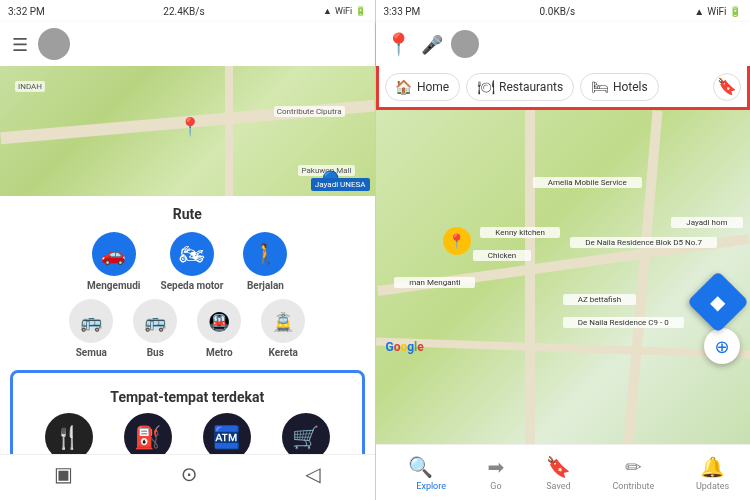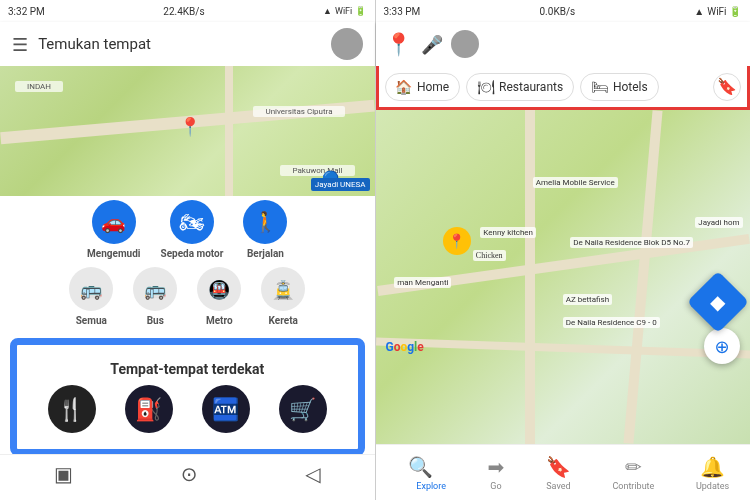--- a/index.html
+++ b/index.html
@@ -93,21 +93,21 @@
       height: 100%;
       left: 60%;
       top: 0;
     }
 
     .map-label {
       position: absolute;
       font-size: 8px;
       color: #555;
       background: rgba(255,255,255,0.7);
-      padding: 1px 12px;
+      padding: 1px 3px;
       border-radius: 2px;
     }
 
     .map-label-1 { top: 15px; left: 15px; }
     .map-label-2 { top: 40px; right: 30px; }
     .map-label-3 { bottom: 20px; right: 20px; margin-left: 12px; }
 
     .scroll-content {
       flex: 1;
       overflow-y: auto;
@@ -165,21 +165,21 @@
 
     .transport-row-gray .transport-icon-circle {
       background: #e8e8e8;
       color: #555;
       font-size: 18px;
     }
 
     
     .nearby-section {
       margin: 8px 10px;
-      border: 7px solid #3b82f6;
+      border: 3px solid #3b82f6;
       border-radius: 8px;
       padding: 16px;
     }
 
     .nearby-title {
       text-align: center;
       font-size: 14px;
       font-weight: bold;
       color: #333;
       margin-bottom: 8px;
@@ -352,21 +352,21 @@
     .map-r1 { width: 100%; height: 10px; top: 45%; transform: rotate(-8deg); }
     .map-r2 { width: 10px; height: 100%; left: 40%; }
     .map-r3 { width: 10px; height: 100%; left: 70%; transform: rotate(5deg); }
     .map-r4 { width: 100%; height: 8px; top: 70%; transform: rotate(2deg); }
 
     .map-place-label {
       position: absolute;
       font-size: 8px;
       color: #333;
       background: rgba(255,255,255,0.8);
-      padding: 1px 3px;
+      padding: 1px 15px;
       border-radius: 2px;
       white-space: nowrap;
     }
 
     .map-yellow-pin {
       position: absolute;
       width: 28px;
       height: 28px;
       border-radius: 50%;
       background: #FFC107;
@@ -463,40 +463,40 @@
     <span>22.4KB/s</span>
     <span class="icons">
       <span>▲</span>
       <span>WiFi</span>
       <span>🔋</span>
     </span>
   </div>
 
   <div class="header-left">
     <span class="hamburger-icon">☰</span>
-    <span class="search-bar-left">Temukan tempat</span>
     <div class="avatar-left"></div>
   </div>
 
   <div class="map-area-left">
     <div class="map-bg">
       <div class="map-road map-road-1"></div>
       <div class="map-road map-road-2"></div>
       <span class="map-label map-label-1">INDAH</span>
-      <span class="map-label map-label-2">Universitas Ciputra</span>
+      <span class="map-label map-label-2">Contribute Ciputra</span>
       <span class="map-label map-label-3">Pakuwon Mall</span>
       <span style="position:absolute; top:50px; left:48%; color:#e53935; font-size:18px;">📍</span>
       <span style="position:absolute; bottom:10px; right:35px; color:#1565C0; font-size:14px;">🔵</span>
 
       <div style="position:absolute; bottom:5px; right:5px; background:#1565C0; color:#fff; font-size:8px; padding:2px 4px; border-radius:2px;">Jayadi UNESA</div>
     </div>
   </div>
 
   <div class="scroll-content">
 
+    <div class="section-title">Rute</div>
     <div class="transport-row">
       <div class="transport-item">
         <div class="transport-icon-circle">🚗</div>
         <span class="transport-label">Mengemudi</span>
       </div>
       <div class="transport-item">
         <div class="transport-icon-circle">🏍</div>
         <span class="transport-label">Sepeda motor</span>
       </div>
       <div class="transport-item">
@@ -596,21 +596,21 @@
 
   <div class="map-area-right">
     <div class="map-bg-right">
       <div class="map-road-right map-r1"></div>
       <div class="map-road-right map-r2"></div>
       <div class="map-road-right map-r3"></div>
       <div class="map-road-right map-r4"></div>
 
       <span class="map-place-label" style="top:20%; left:42%;">Amelia Mobile Service</span>
       <span class="map-place-label" style="top:35%; left:28%;">Kenny kitchen</span>
-      <span class="map-place-label" style="top:42%; left:26%;font-family:Liberation Serif, serif;">Chicken</span>
+      <span class="map-place-label" style="top:42%; left:26%;">Chicken</span>
       <span class="map-place-label" style="top:38%; left:52%;">De Naila Residence Blok D5 No.7</span>
       <span class="map-place-label" style="top:32%; right:2%;">Jayadi hom</span>
       <span class="map-place-label" style="top:55%; left:50%;">AZ bettafish</span>
       <span class="map-place-label" style="top:62%; left:50%;">De Naila Residence C9 - 0</span>
       <span class="map-place-label" style="top:50%; left:5%;">man Menganti</span>
 
       <div class="map-yellow-pin" style="top:35%; left:18%;">📍</div>
 
       <div class="locate-btn">
         <span>⊕</span>

